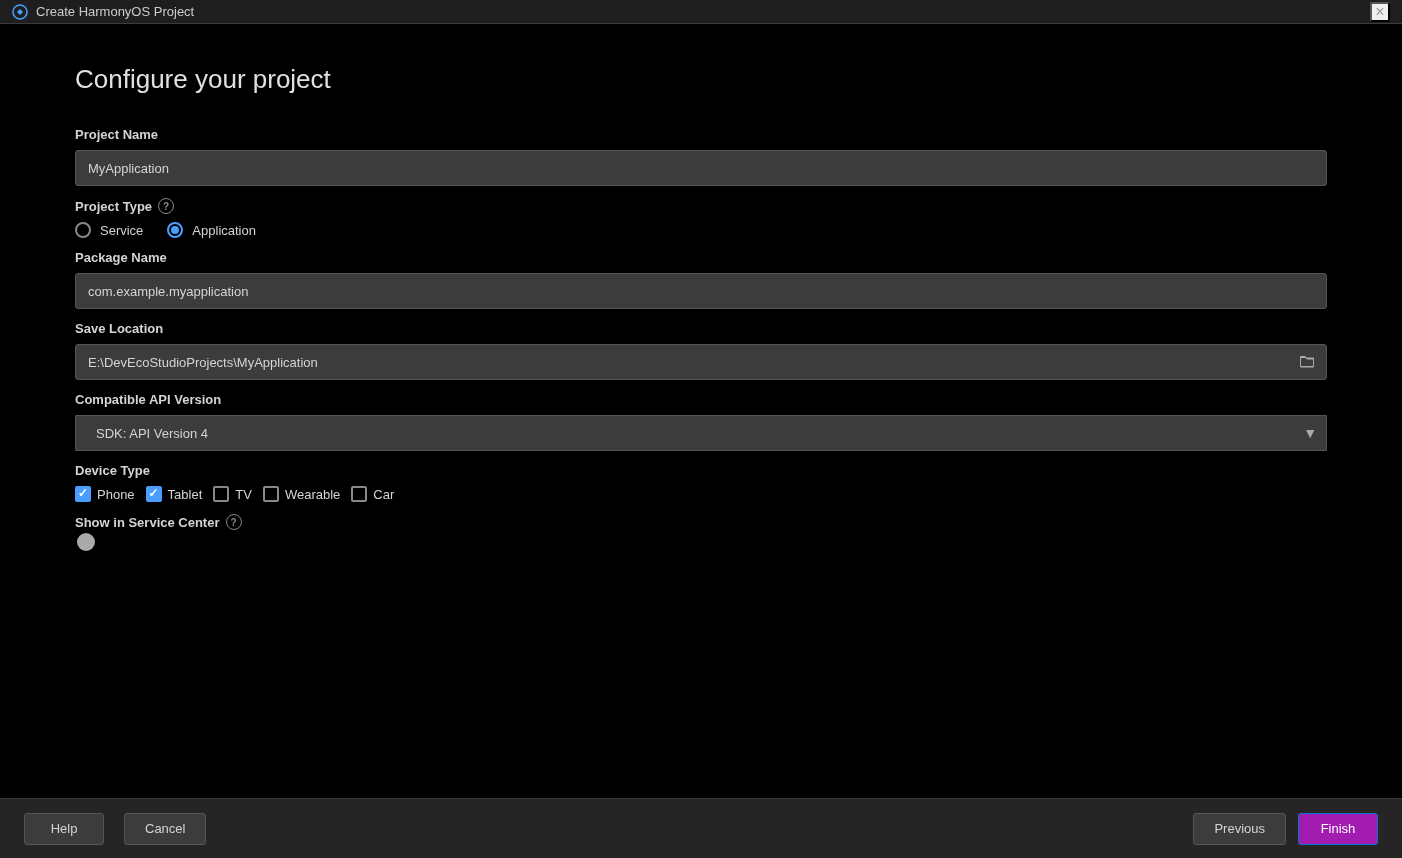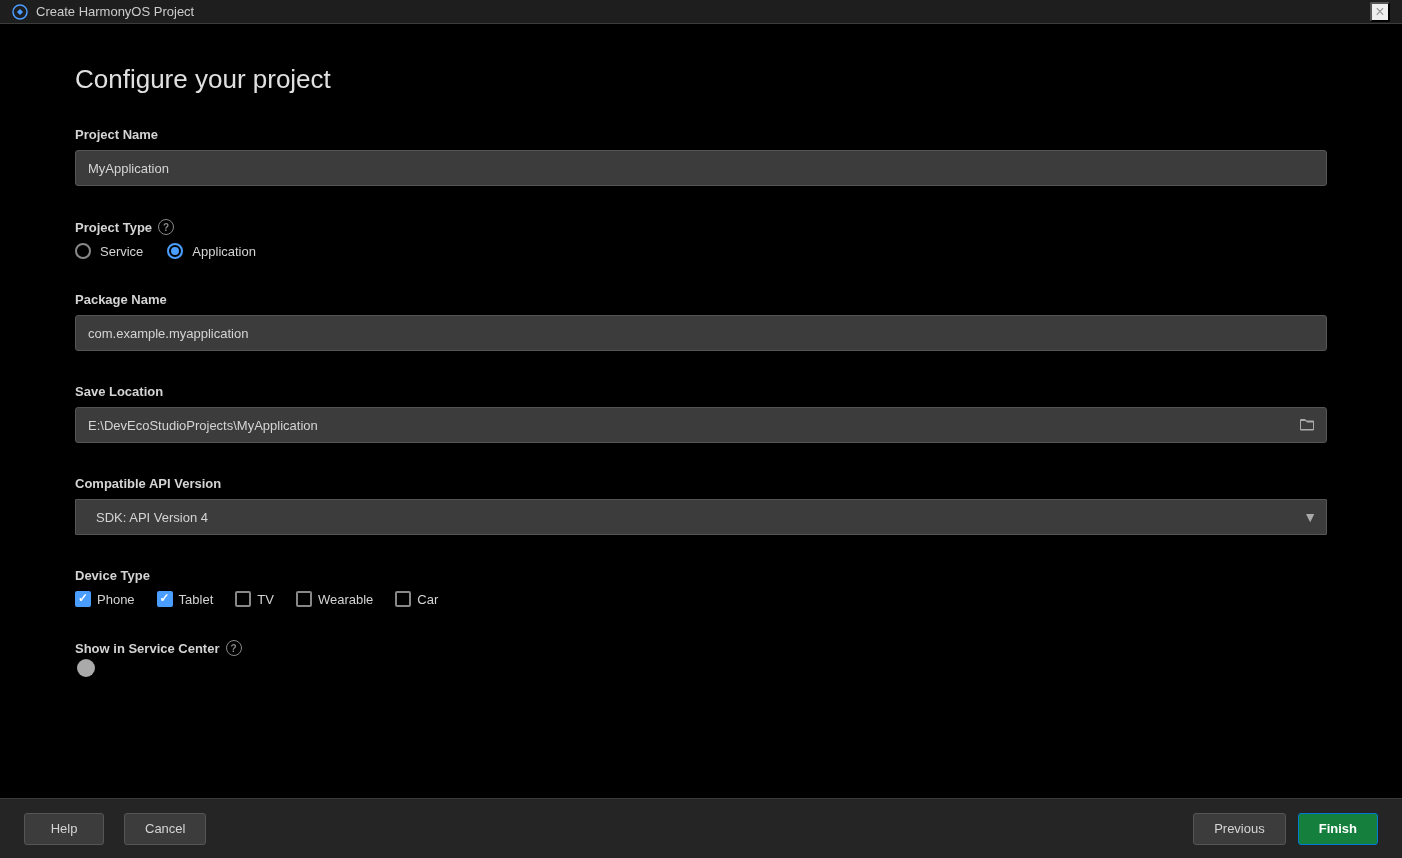--- a/index.html
+++ b/index.html
@@ -69,21 +69,21 @@
     }
 
     .page-title {
       font-size: 26px;
       font-weight: 300;
       color: #e0e0e0;
       margin-bottom: 32px;
     }
 
     .form-group {
-      margin-bottom: 33px;
+      margin-bottom: 12px;
     }
 
     .form-label {
       font-size: 13px;
       font-weight: 600;
       color: #d4d4d4;
       margin-bottom: 8px;
       display: flex;
       align-items: center;
       gap: 6px;
@@ -214,21 +214,21 @@
       transform: translateY(-50%);
       pointer-events: none;
       color: #aaa;
       font-size: 14px;
     }
 
     
     .checkbox-group {
       display: flex;
       align-items: center;
-      gap: 22px;
+      gap: 11px;
       margin-top: 4px;
       flex-wrap: wrap;
     }
 
     .checkbox-option {
       display: flex;
       align-items: center;
       gap: 6px;
       cursor: pointer;
     }
@@ -344,24 +344,23 @@
       border: 1px solid #555;
       background: #3c3c3c;
       color: #d4d4d4;
       display: flex;
       align-items: center;
       justify-content: center;
       min-width: 80px;
     }
 
     .btn-primary {
-      background: #15803d;
+      background: #a21caf;
       border-color: #0078d4;
       color: white;
-      font-weight: bold;
     }
   </style>
 </head>
 <body>
 
 <div class="title-bar">
   <div class="title-bar-left">
     <svg class="title-bar-icon" viewBox="0 0 16 16" fill="none">
       <circle cx="8" cy="8" r="7" stroke="#4a9eff" stroke-width="1.5"></circle>
       <path d="M5 8 L8 5 L11 8 L8 11 Z" fill="#4a9eff"></path>

